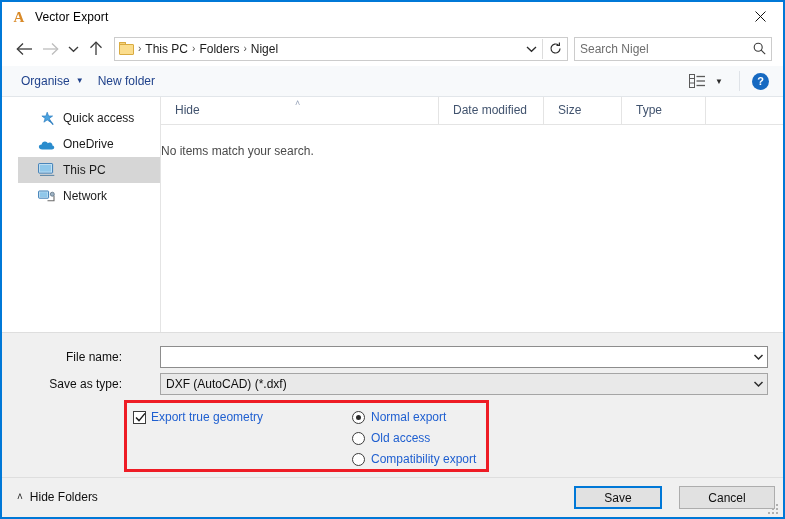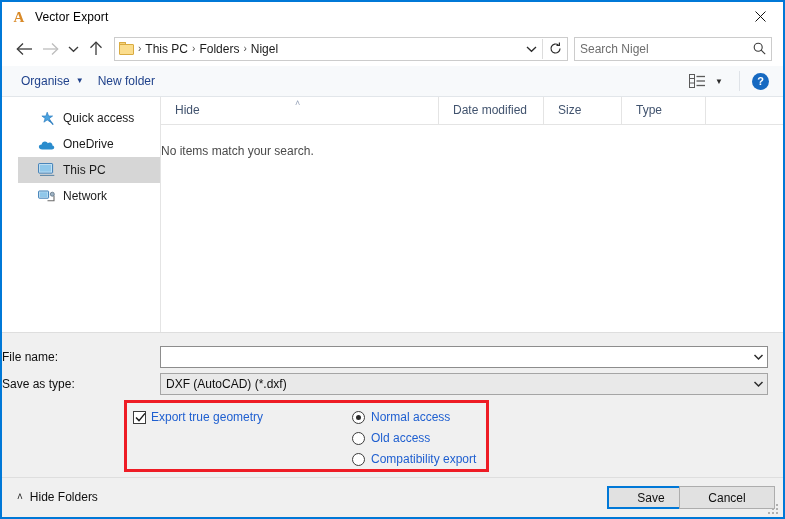--- a/index.html
+++ b/index.html
@@ -324,20 +324,21 @@
   }
   .field-row {
     position: absolute;
     display: flex;
     align-items: center;
   }
   .field-row.filename { left: 0; top: 13px; width: 777px; }
   .field-row.savetype { left: 0; top: 40px; width: 777px; }
   .field-label {
     width: 120px;
+    text-align: right;
     padding-right: 7px;
     font-size: 12px;
     color: #0f0f0f;
     flex: none;
   }
   .combo {
     flex: 1 1 auto;
     height: 22px;
     box-sizing: border-box;
     border: 1px solid #8d8d8d;
@@ -453,21 +454,21 @@
     font-size: 12px;
     color: #0f0f0f;
     background: #e1e1e1;
     border: 1px solid #adadad;
     box-sizing: border-box;
     display: flex;
     align-items: center;
     justify-content: center;
   }
   .btn.save {
-    left: 605px; width: 88px;
+    left: 572px; width: 88px;
     border: 2px solid #0078d7;
     background: #e1e1e1;
   }
   .btn.cancel { left: 677px; width: 96px; text-align: right; }
 
   .grip {
     position: absolute;
     right: 3px; bottom: 2px;
     width: 12px; height: 12px;
   }
@@ -686,21 +687,21 @@
         <svg width="11" height="11" viewBox="0 0 11 11">
           <polyline points="1,5.4 4,8.6 10,1.4" fill="none" stroke="#1b1b1b" stroke-width="1.4"></polyline>
         </svg>
       </span>
       <span class="opt-label">Export true geometry</span>
     </div>
 
     <div class="radio-group">
       <div class="radio-row">
         <span class="radio on"></span>
-        <span class="opt-label">Normal access</span>
+        <span class="opt-label">Normal export</span>
       </div>
       <div class="radio-row">
         <span class="radio"></span>
         <span class="opt-label">Old access</span>
       </div>
       <div class="radio-row">
         <span class="radio"></span>
         <span class="opt-label">Compatibility export</span>
       </div>
     </div>

